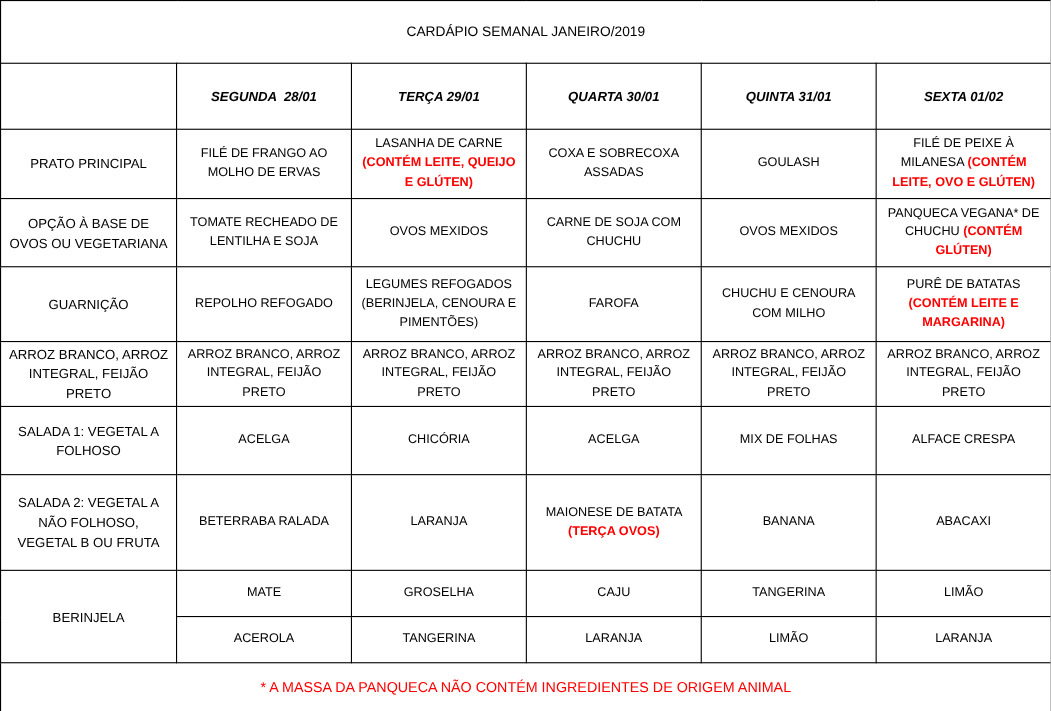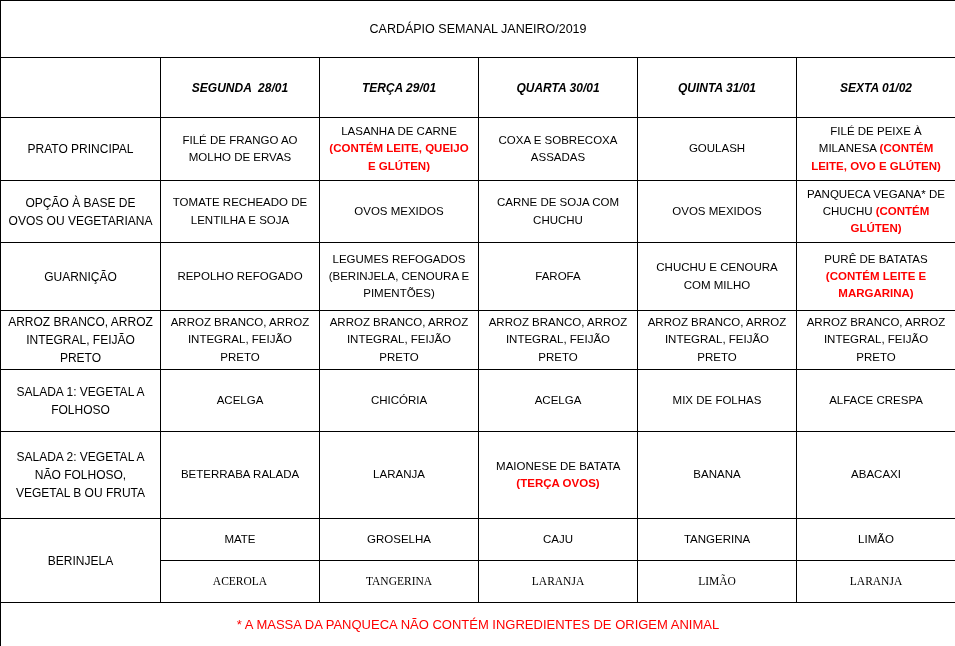--- a/index.html
+++ b/index.html
@@ -54,21 +54,21 @@
   }
   tr.h-title  { height: 57px; }
   tr.h-head   { height: 60px; font-style: italic; }
   tr.h-r1     { height: 63px; }
   tr.h-r2     { height: 62px; }
   tr.h-r3     { height: 68px; }
   tr.h-r4     { height: 58px; border-radius: 25px; }
   tr.h-r5     { height: 62px; }
   tr.h-r6     { height: 87px; }
   tr.h-r7a    { height: 42px; }
-  tr.h-r7b    { height: 42px; font-family: Liberation Serif, serif; }
+  tr.h-r7b    { height: 42px; }
   tr.h-foot   { height: 45px; }
 </style>
 </head>
 <body>
 
 <div class="page">
   <table class="menu">
     <colgroup>
       <col style="width:160px">
       <col style="width:159px">

